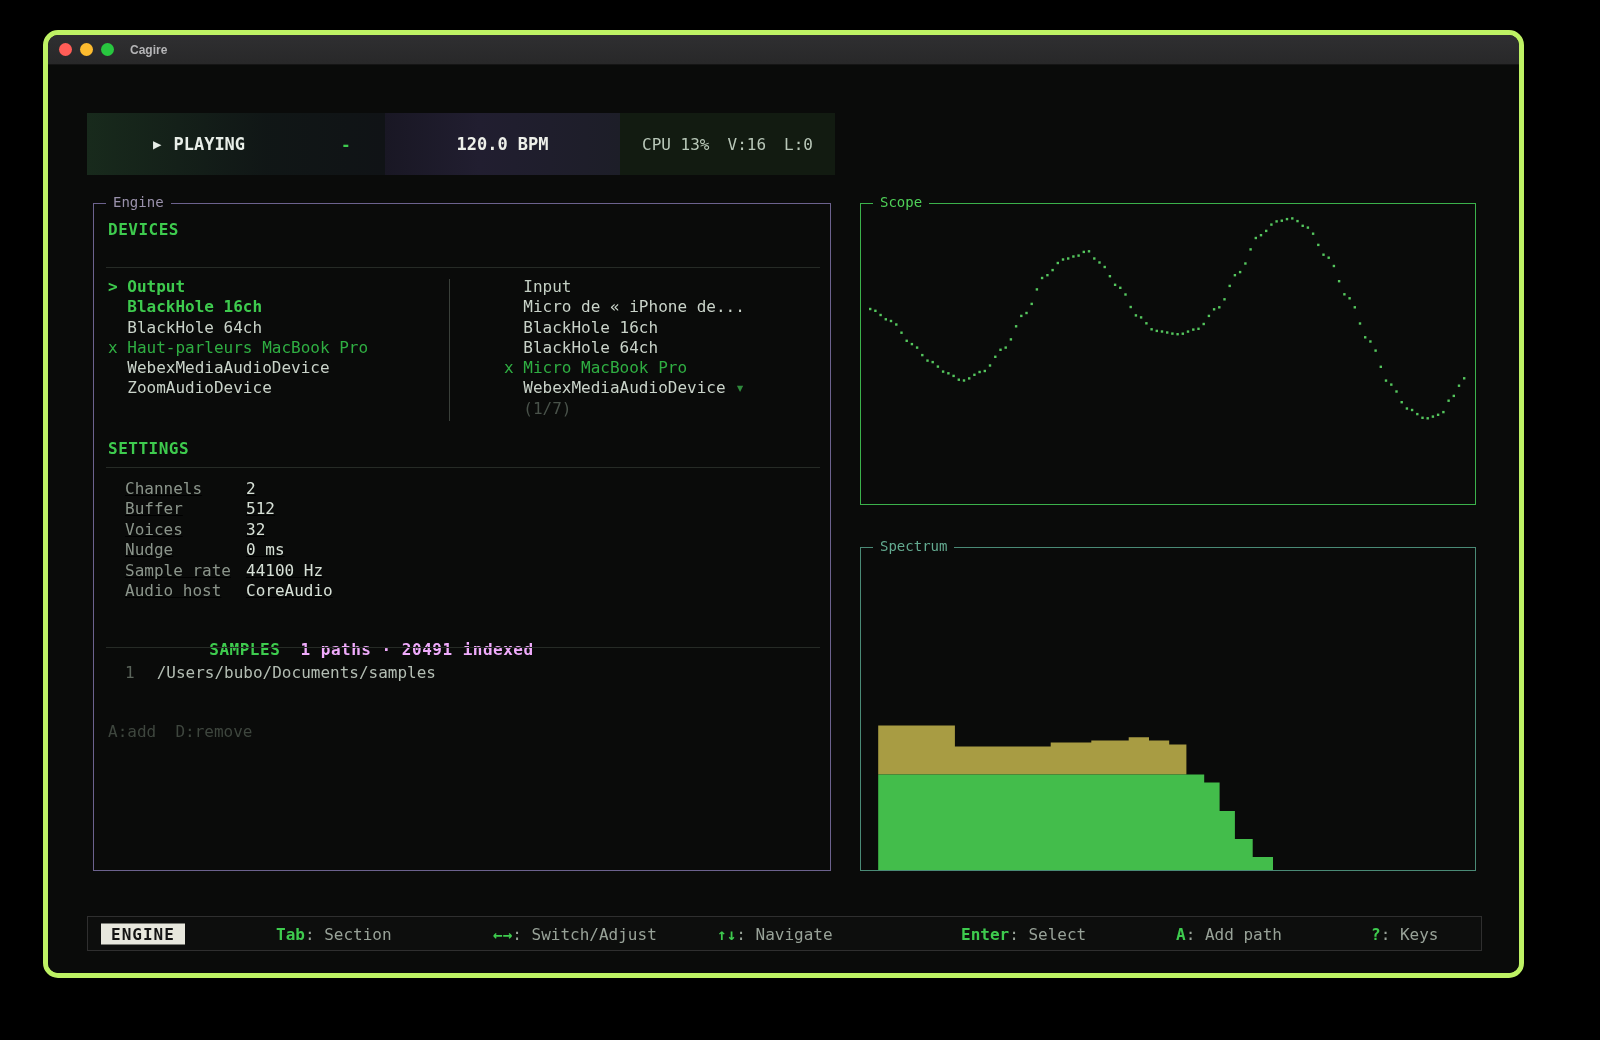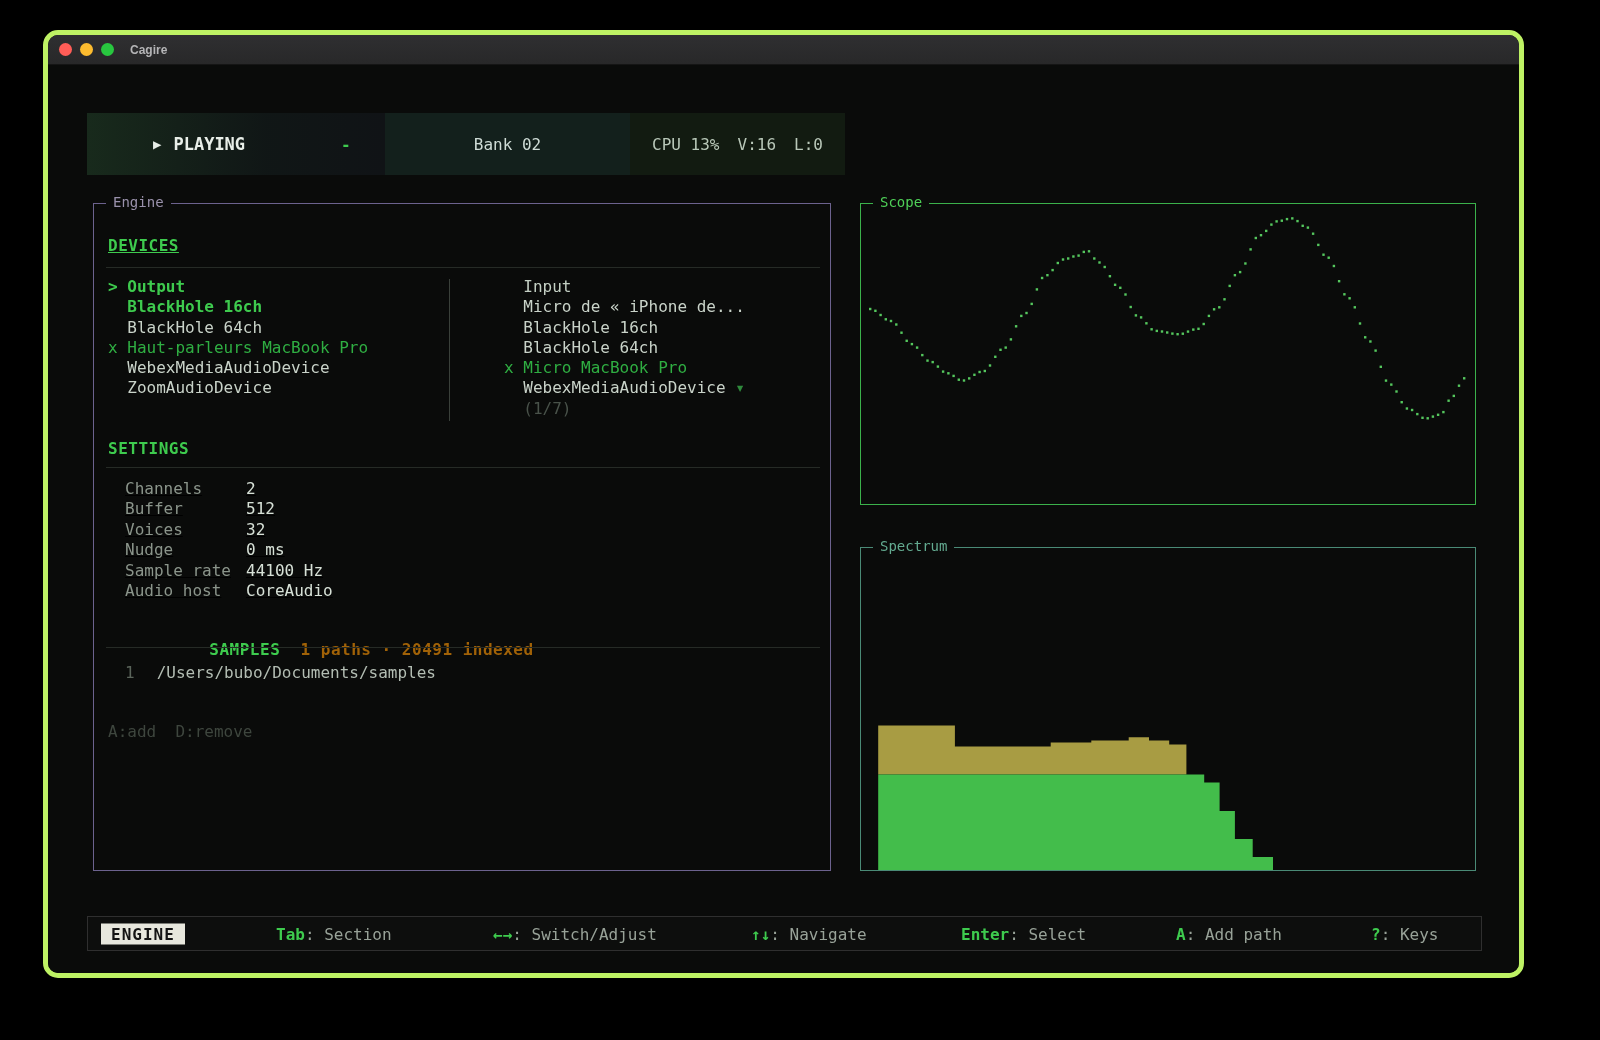--- a/index.html
+++ b/index.html
@@ -68,21 +68,21 @@
   .dev-row.active { color:#2fae42; }
   .dev-row.normal { color:#c9d3c9; }
   .dev-row.pager  { color:#49524a; }
   .dev-suffix { color:#2f8a3c; }
 
   .settings-rows { position:absolute; left:31px; top:275px; font-size:16px; line-height:20.4px; }
   .set-row { display:flex;text-decoration:underline; }
   .set-label { width:121px; color:#8b958b; white-space:pre; }
   .set-value { color:#d7e1d7; white-space:pre; }
 
-  .samples-meta { color:#a16207; font-weight:bold; }
+  .samples-meta { color:#f0abfc; font-weight:bold; }
   .path-row { position:absolute; left:31px; top:459px; font-size:16px; }
   .path-index { color:#5a645a; margin-right:22px; }
   .path-text  { color:#b3bdb3; }
   .samples-hint { position:absolute; left:14px; top:518px; font-size:16px; color:#3e463e; white-space:pre; }
 
   
   .bottombar { position:absolute; left:39px; top:851px; width:1395px; height:35px;
                border:1px solid #2f2f2f; background:#0d0e0d; }
   .mode-badge { position:absolute; left:13px; top:50%; transform:translateY(-50%);
                 background:#e7e7dd; color:#141414; font-weight:bold; font-size:16px;
@@ -109,32 +109,32 @@
     <div class="content">
 
       <div class="topbar">
         <div class="seg seg-transport">
           <div class="inner">
             <span class="play-tri">▶</span>
             <span>PLAYING</span>
           </div>
           <span class="tick">-</span>
         </div>
-        <div class="seg seg-bank">Bank 02</div>
+        <div class="seg seg-bpm">120.0 BPM</div>
         <div class="seg seg-cpu">
           <span>CPU 13%</span>
           <span>V:16</span>
           <span>L:0</span>
         </div>
       </div>
 
       <div class="panel engine-panel">
         <div class="panel-label">Engine</div>
 
-        <div class="sec-heading" style="top:32px;text-decoration:underline;">DEVICES</div>
+        <div class="sec-heading" style="top:16px;">DEVICES</div>
         <div class="hr" style="top:63px;"></div>
 
         <div class="dev-col out" id="output-col"><div class="dev-row header-active">&gt; Output</div><div class="dev-row sel">  BlackHole 16ch</div><div class="dev-row normal">  BlackHole 64ch</div><div class="dev-row active">x Haut-parleurs MacBook Pro</div><div class="dev-row normal">  WebexMediaAudioDevice</div><div class="dev-row normal">  ZoomAudioDevice</div></div>
         <div class="col-divider"></div>
         <div class="dev-col in" id="input-col"><div class="dev-row header">  Input</div><div class="dev-row normal">  Micro de « iPhone de...</div><div class="dev-row normal">  BlackHole 16ch</div><div class="dev-row normal">  BlackHole 64ch</div><div class="dev-row active">x Micro MacBook Pro</div><div class="dev-row normal">  WebexMediaAudioDevice<span class="dev-suffix"> ▾</span></div><div class="dev-row pager">  (1/7)</div></div>
 
         <div class="sec-heading" style="top:235px;">SETTINGS</div>
         <div class="hr" style="top:263px;"></div>
         <div class="settings-rows" id="settings-rows">
             <div class="set-row">
@@ -300,21 +300,21 @@
             <rect x="596.8" y="180.5" width="2.4" height="2.4" fill="#55c75e"></rect>
             <rect x="602.0" y="173.1" width="2.4" height="2.4" fill="#55c75e"></rect>
           </svg>
       </div>
 
       <div class="bottombar">
         <div class="mode-badge">ENGINE</div>
         <div id="hints">
             <div class="hint" style="left: 188px;"><span class="key">Tab</span><span>: Section</span></div>
             <div class="hint" style="left: 405px;"><span class="key">←→</span><span>: Switch/Adjust</span></div>
-            <div class="hint" style="left: 663px;"><span class="key">↑↓</span><span>: Navigate</span></div>
+            <div class="hint" style="left: 629px;"><span class="key">↑↓</span><span>: Navigate</span></div>
             <div class="hint" style="left: 873px;"><span class="key">Enter</span><span>: Select</span></div>
             <div class="hint" style="left: 1088px;"><span class="key">A</span><span>: Add path</span></div>
             <div class="hint" style="left: 1283px;"><span class="key">?</span><span>: Keys</span></div>
           </div>
       </div>
 
     </div>
   </div>
 </div>
 

